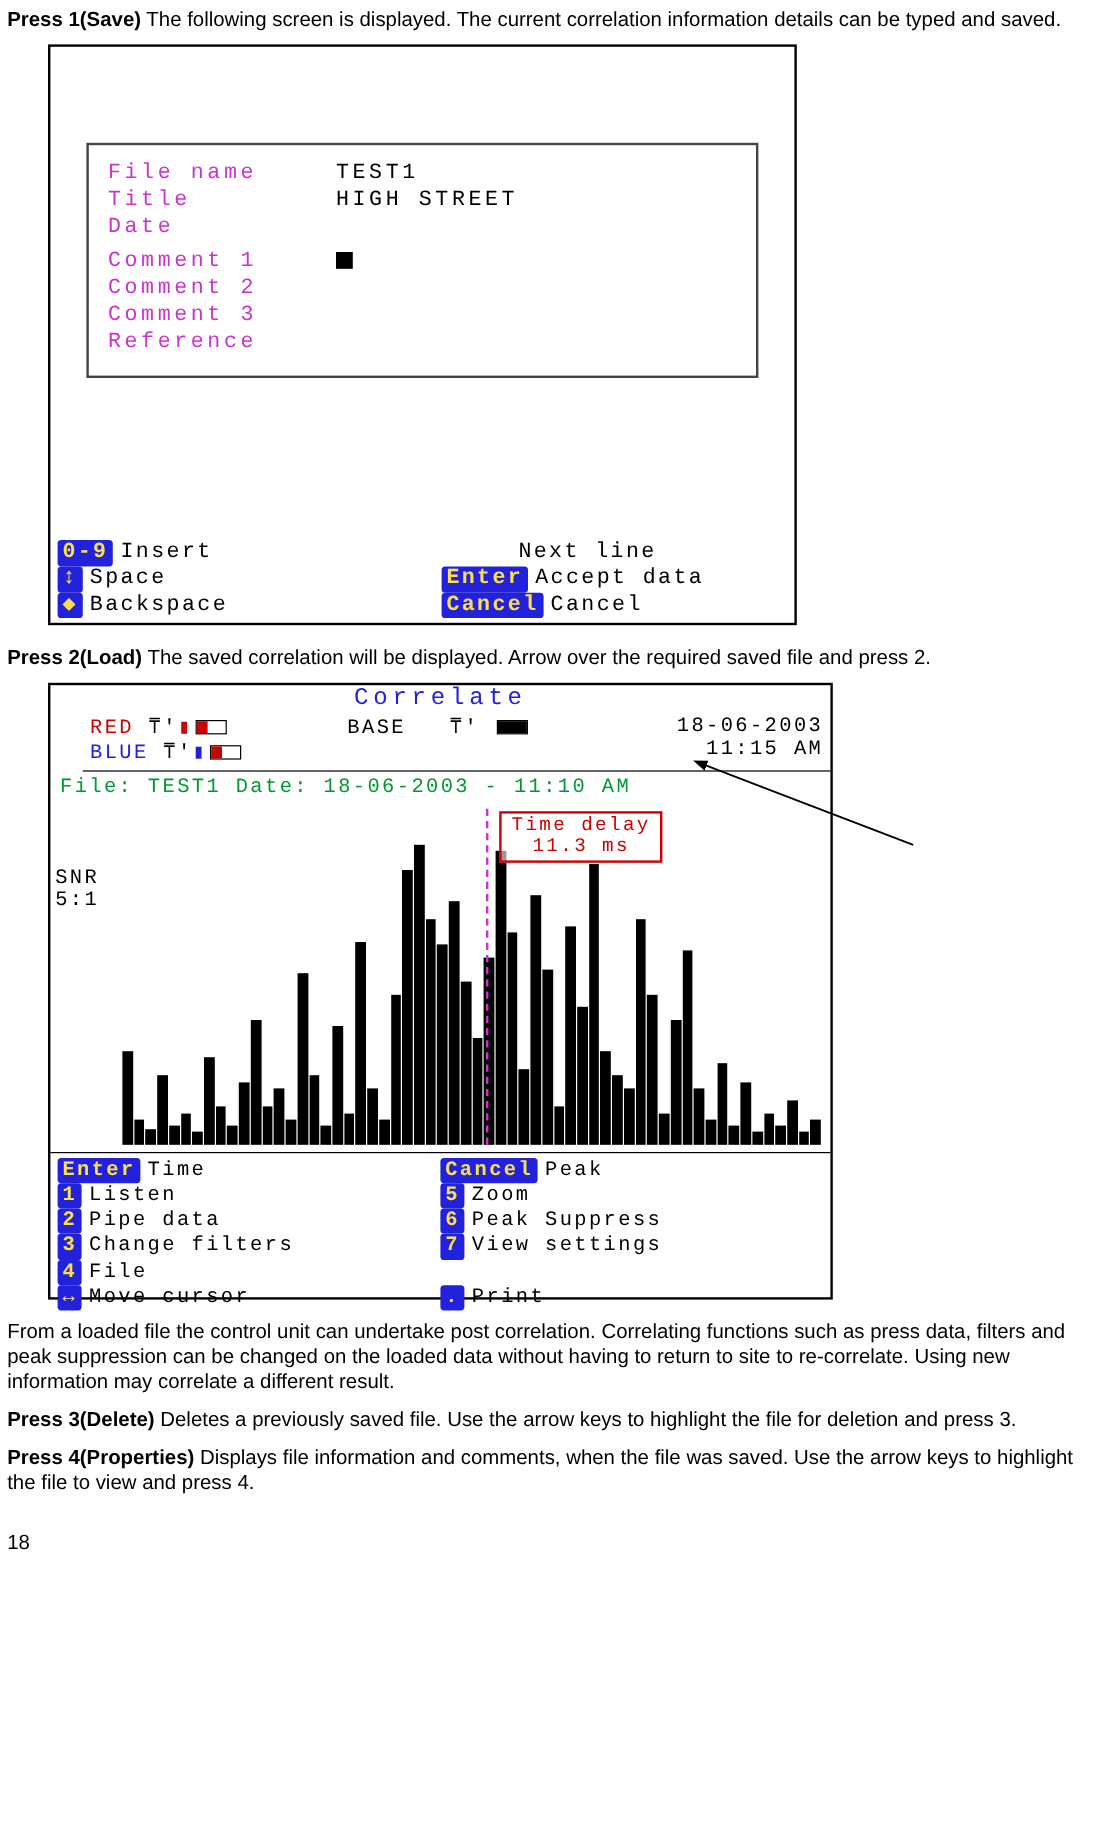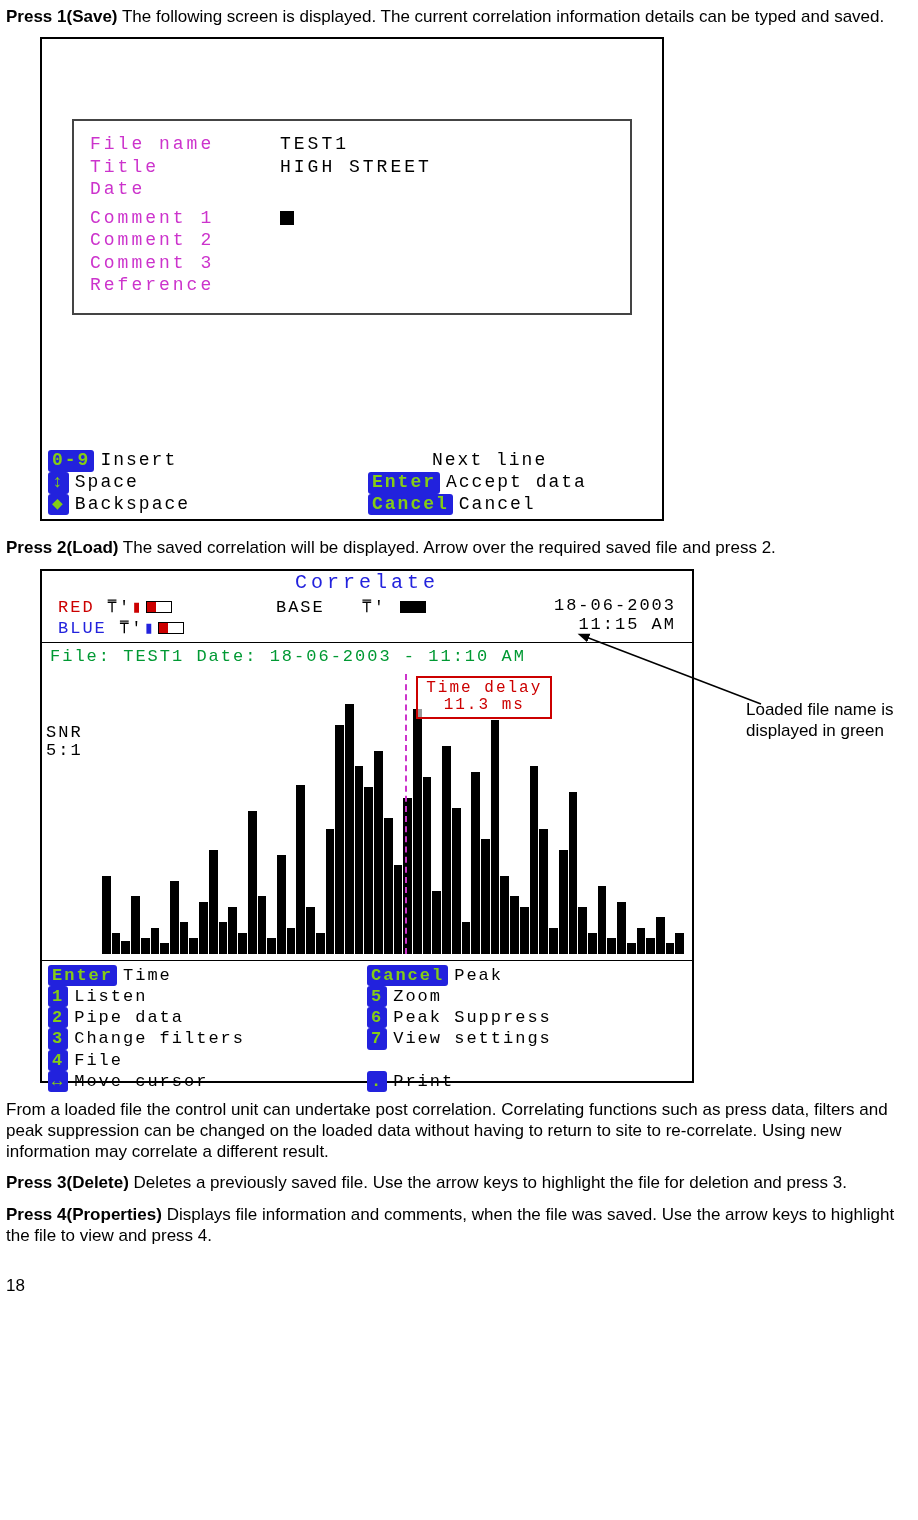--- a/index.html
+++ b/index.html
@@ -8,24 +8,24 @@
   .screen-outer { border:2px solid #000; width:620px; margin:6px 0 16px 34px; background:#fff; position:relative;}
   .title-bar { text-align:center; font-family:'Courier New',monospace; font-size:20px; color:#2222dd; letter-spacing:4px; padding:2px 0 4px;}
   .dialog-box { border:2px solid #444; margin:80px 30px 150px 30px; padding:12px 16px 16px 16px; font-family:'Courier New',monospace; background:#fff;}
   .field-row { display:flex; font-size:18px; letter-spacing:3px; line-height:1.25;}
   .field-label { color:#cc33cc; width:190px;}
   .field-val { color:#000;}
   .cursor-blk { display:inline-block; width:14px; height:14px; background:#000; vertical-align:middle;}
   .key-legend { position:absolute; left:6px; bottom:4px; right:6px; font-family:'Courier New',monospace; font-size:18px; letter-spacing:2px; line-height:1.2; display:flex;}
   .key-col { flex:1;}
   .key-item { white-space:nowrap;}
-  .key-cap { background:#2222dd; color:#84cc16; padding:0 4px; border-radius:3px; display:inline-block; font-weight:bold; margin-right:6px;}
+  .key-cap { background:#2222dd; color:#fde047; padding:0 4px; border-radius:3px; display:inline-block; font-weight:bold; margin-right:6px;}
   .key-txt { color:#000;}
   .small-title { font-family:'Courier New',monospace; color:#2222dd; letter-spacing:4px; text-align:center; font-size:20px; padding:0;}
-  .top-status { display:flex; border-bottom:1px solid #000; font-family:'Courier New',monospace; font-size:17px; letter-spacing:2px; padding:2px 16px 4px;}
+  .top-status { display:flex; border-bottom:1px solid #000; font-family:'Courier New',monospace; font-size:17px; letter-spacing:2px; padding:2px 6px 4px;margin-left:27px;}
   .ts-left { width:170px;}
   .ts-mid { flex:1; text-align:center;}
   .ts-right { width:200px; text-align:right;}
   .red { color:#cc0000;}
   .blue { color:#2222dd;}
   .batt { display:inline-block; width:24px; height:10px; border:1px solid #000; position:relative; vertical-align:middle; margin:0 2px;}
   .batt.red::after{content:'';position:absolute;left:0;top:0;width:40%;height:100%;background:#cc0000;}
   .batt.blk::after{content:'';position:absolute;left:0;top:0;width:100%;height:100%;background:#000;}
   .file-info { font-family:'Courier New',monospace; color:#009933; letter-spacing:2px; padding:4px 8px; font-size:17px;}
   .chart-area { position:relative; height:280px; margin:4px 8px 6px 60px;}
@@ -200,21 +200,20 @@
     </div>
   </div>
   <svg class="arrow-svg" width="200" height="90">
     <defs>
         <marker id="ah" markerWidth="10" markerHeight="10" refX="2" refY="3" orient="auto">
           <path d="M0,0 L0,6 L8,3 z" fill="#000"></path>
         </marker>
       </defs>
     <line x1="185" y1="75" x2="10" y2="8" stroke="#000" stroke-width="1.5" marker-end="url(#ah)"></line>
   </svg>
-  <div class="annot-text">Loaded file name is displayed in green</div>
 </div>
 
 <p class="para">From a loaded file the control unit can undertake post correlation. Correlating functions such as press data, filters and peak suppression can be changed on the loaded data without having to return to site to re-correlate. Using new information may correlate a different result.</p>
 
 <p class="para"><span class="bold">Press 3(Delete)</span><span> Deletes a previously saved file. Use the arrow keys to highlight the file for deletion and press 3.</span></p>
 
 <p class="para"><span class="bold">Press 4(Properties)</span><span> Displays file information and comments, when the file was saved. Use the arrow keys to highlight the file to view and press 4.</span></p>
 
 <div class="pagenum">18</div>
 

